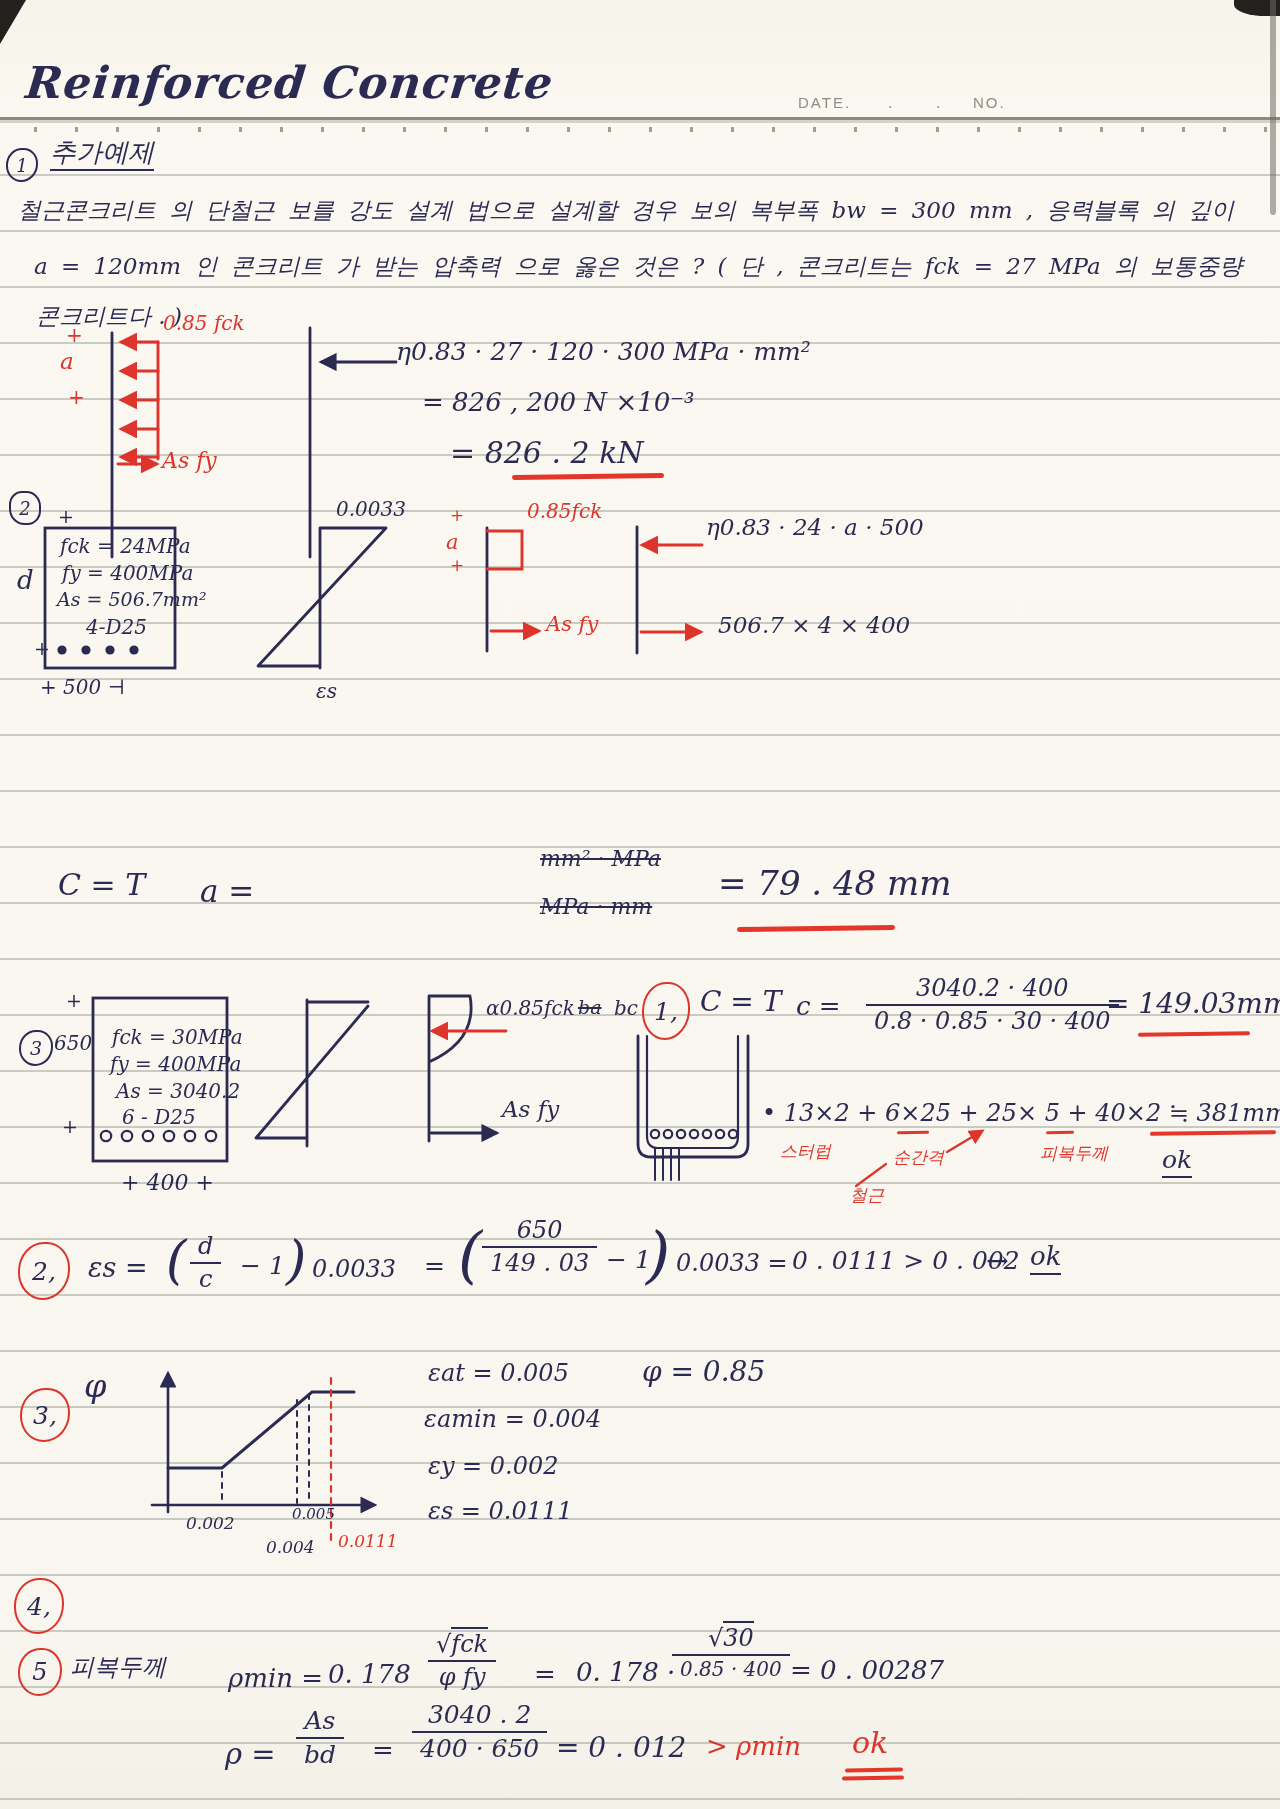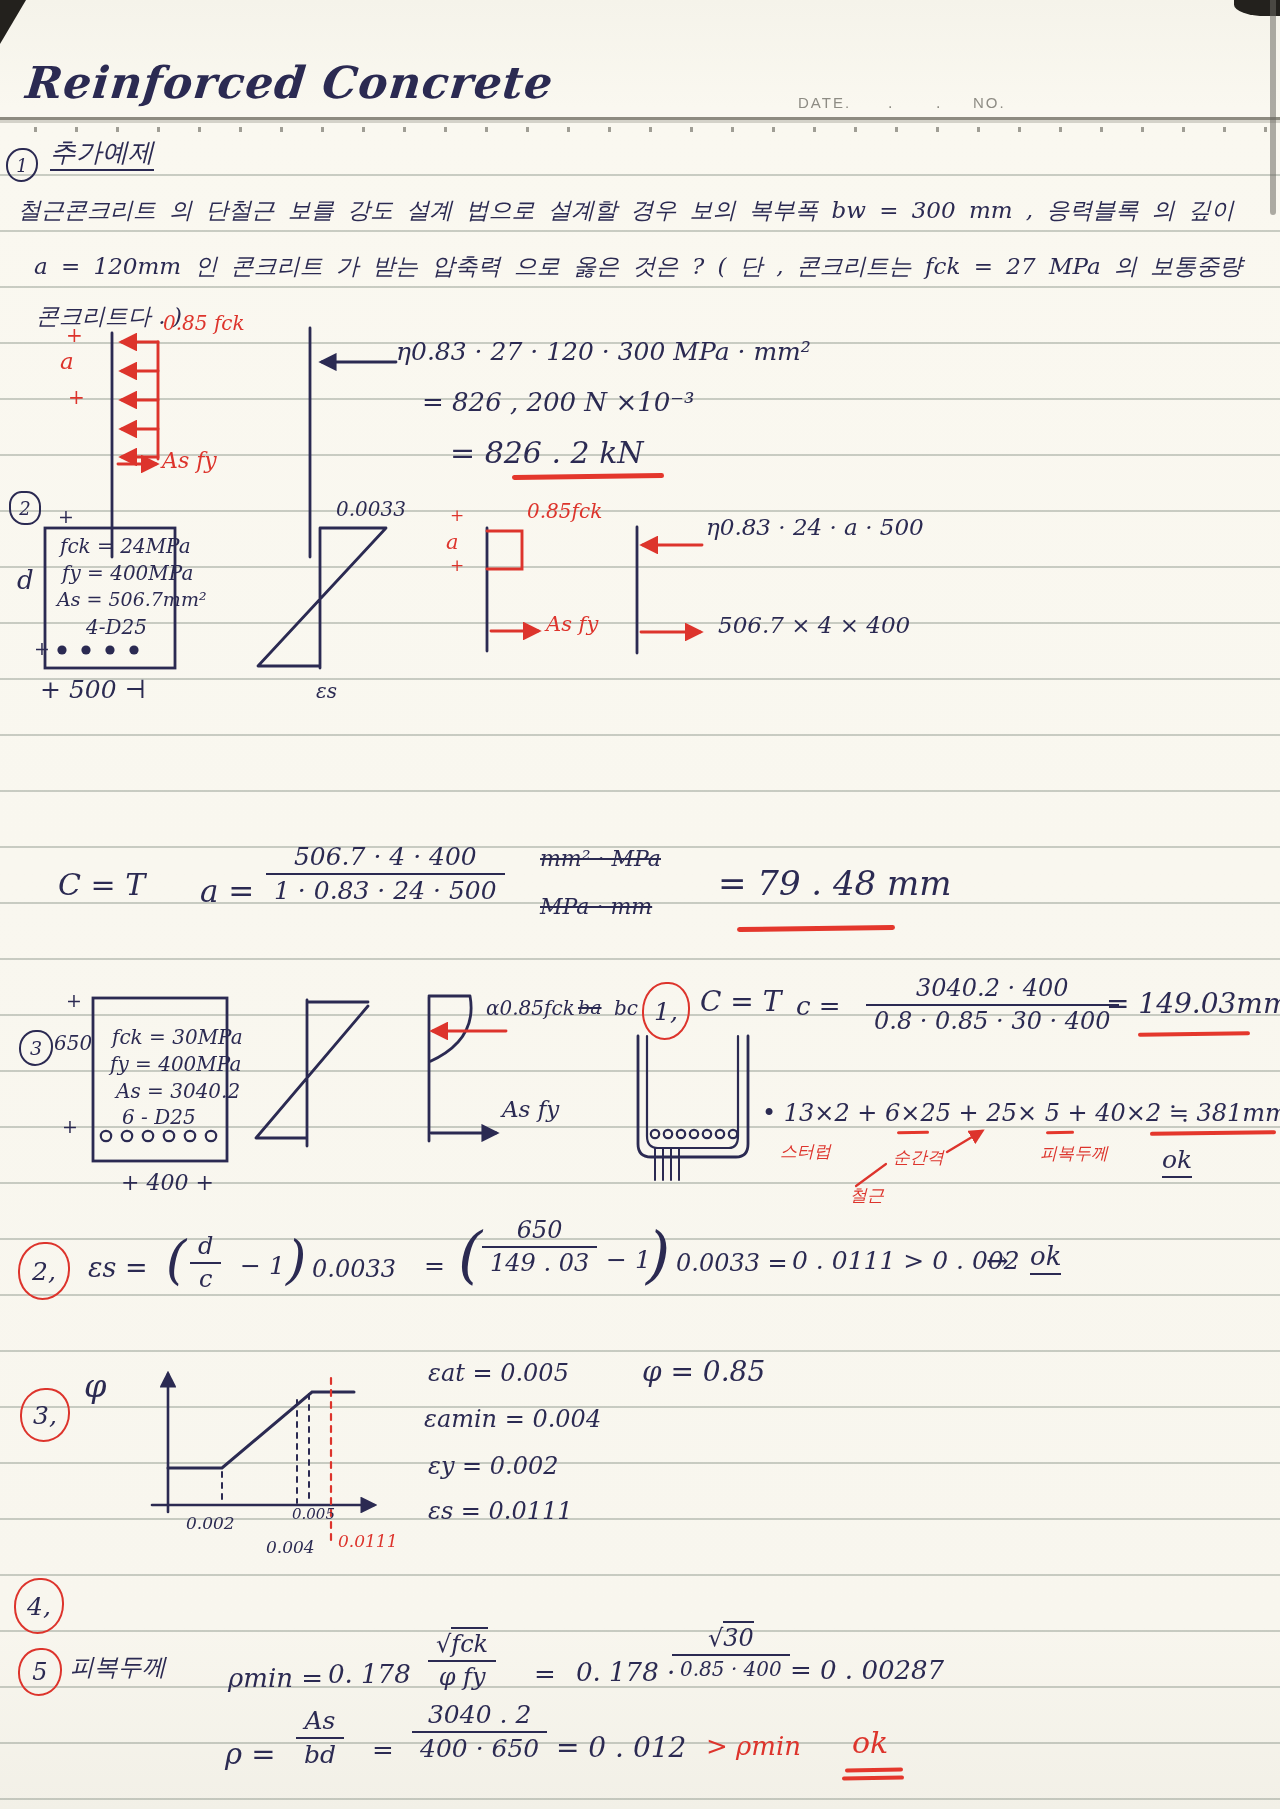--- a/index.html
+++ b/index.html
@@ -148,38 +148,33 @@
   <div class="circ" style="left:9px;top:491px;width:28px;height:30px;font-size:18px;border-radius:40% 45% 42% 48%;">
     <span>2</span>
   </div>
   <div class="t" style="left:58px;top:506px;font-size:19px;">+</div>
   <div class="t" style="left:17px;top:566px;font-size:26px;">d</div>
   <div class="t" style="left:34px;top:638px;font-size:19px;">+</div>
   <div class="t" style="left:60px;top:535px;font-size:20px;">fck = 24MPa</div>
   <div class="t" style="left:62px;top:562px;font-size:20px;">fy = 400MPa</div>
   <div class="t" style="left:57px;top:589px;font-size:19px;">As = 506.7mm²</div>
   <div class="t" style="left:86px;top:616px;font-size:20px;">4-D25</div>
-  <div class="t" style="left:40px;top:676px;font-size:25px;">+    500    ⊣</div>
+  <div class="t" style="left:40px;top:676px;font-size:20px;">+    500    ⊣</div>
   <div class="t" style="left:336px;top:498px;font-size:20px;">0.0033</div>
   <div class="t" style="left:316px;top:680px;font-size:20px;">εs</div>
   <div class="t red" style="left:450px;top:506px;font-size:17px;">+</div>
   <div class="t red" style="left:446px;top:530px;font-size:21px;">a</div>
   <div class="t red" style="left:450px;top:556px;font-size:17px;">+</div>
   <div class="t red" style="left:527px;top:500px;font-size:20px;">0.85fck</div>
   <div class="t red" style="left:546px;top:612px;font-size:21px;">As fy</div>
   <div class="t" style="left:706px;top:514px;font-size:23px;">η0.83 · 24 · a · 500</div>
   <div class="t" style="left:718px;top:612px;font-size:23px;">506.7 × 4 ×  400</div>
 
   <div class="t" style="left:58px;top:868px;font-size:30px;">C = T</div>
   <div class="t" style="left:200px;top:874px;font-size:31px;">a  =</div>
-  <div class="frac" style="left:266px;top:842px;font-size:25px;">
-    <span class="fn">506.7 · 4 · 400</span>
-    <span class="fbar"></span>
-    <span class="fd">1 · 0.83 · 24 · 500</span>
-  </div>
   <div class="t strike" style="left:540px;top:846px;font-size:22px;">mm² · MPa</div>
   <div class="t strike" style="left:540px;top:894px;font-size:22px;">MPa · mm</div>
   <div class="t" style="left:718px;top:864px;font-size:34px;">=  79 . 48  mm</div>
   <div class="rul" style="left:737px;top:926px;width:158px;height:5px;"></div>
 
   <div class="circ" style="left:19px;top:1030px;width:30px;height:32px;font-size:19px;">
     <span>3</span>
   </div>
   <div class="t" style="left:54px;top:1032px;font-size:20px;">650</div>
   <div class="t" style="left:66px;top:990px;font-size:19px;">+</div>

